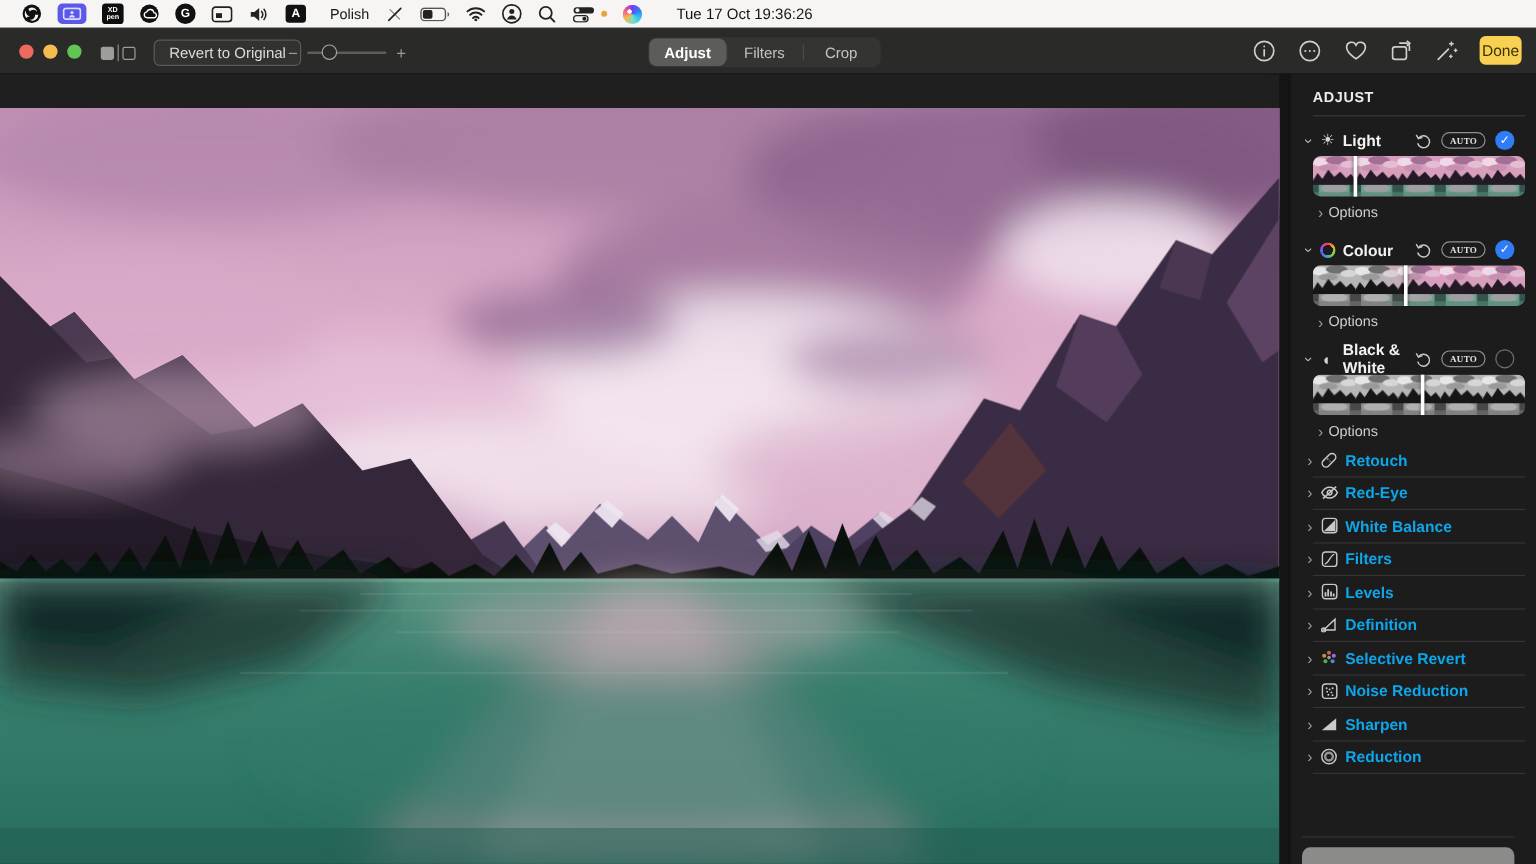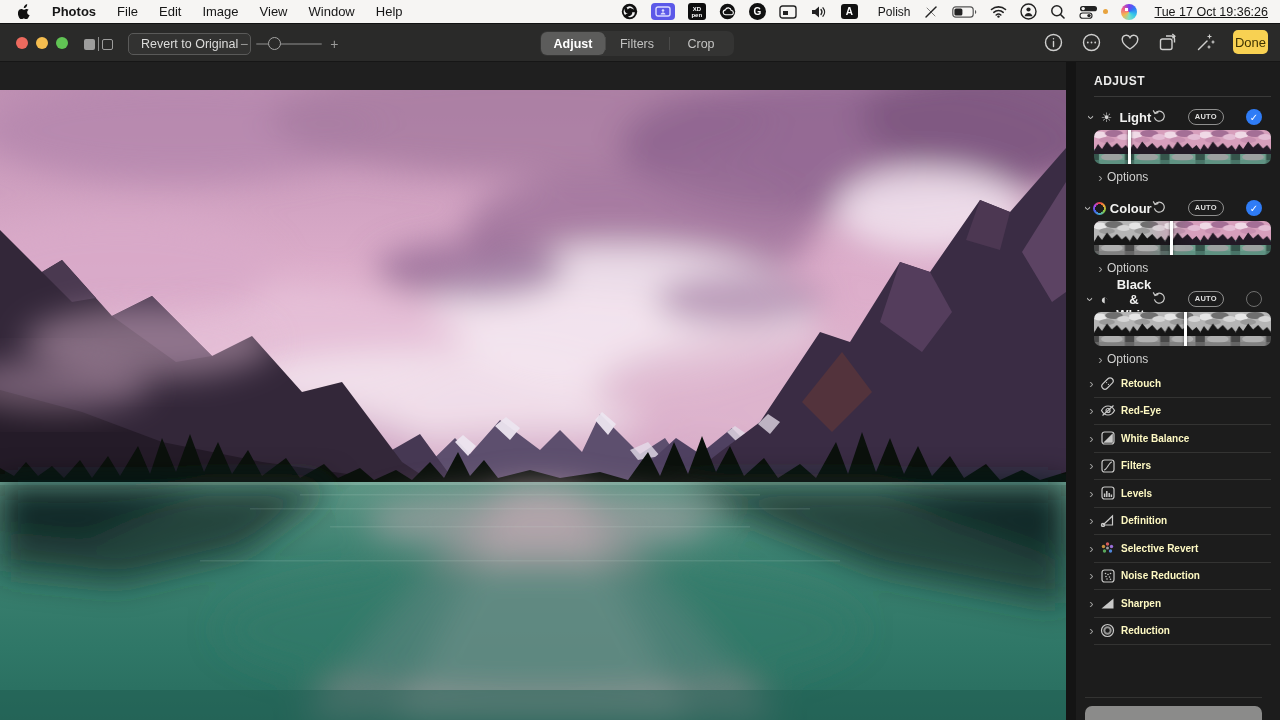--- a/index.html
+++ b/index.html
@@ -19,21 +19,21 @@
   .sq-badge { width:17px; height:15px; border-radius:3px; background:#111; color:#fff;
     display:inline-flex; align-items:center; justify-content:center; font-size:10px; font-weight:bold; }
   .xd-badge { width:18px; height:17px; border-radius:3px; background:#0d0d0d; color:#fff;
     display:inline-flex; flex-direction:column; align-items:center; justify-content:center;
     font-size:6px; font-weight:bold; line-height:6px; }
   .circle-badge { width:17px; height:17px; border-radius:50%; background:#101010; color:#fff;
     display:inline-flex; align-items:center; justify-content:center; font-size:10px; font-weight:bold; }
   .share-badge { width:24px; height:17px; border-radius:4px; background:#5c59e8;
     display:inline-flex; align-items:center; justify-content:center; }
   .lang-label { font-size:12px; margin-left:20px; }
-  .clock { font-size:12.5px; margin-left:4px; white-space:nowrap;text-decoration:underline; }
+  .clock { font-size:12.5px; margin-left:16px; white-space:nowrap; }
   .nub-dot { width:5px; height:5px; border-radius:50%; background:#e8a33d; margin-left:-8px; }
   .siri-orb { width:16px; height:16px; border-radius:50%;
     background:radial-gradient(circle at 35% 35%, #fff 0 12%, transparent 13%),
       conic-gradient(#7a3cf0,#2f7cf6,#35c8e8,#7ae0c3,#f2b84d,#f25c8a,#7a3cf0); }
 
   
   .window { position:absolute; top:24px; left:0; width:1056px; height:696px; background:#1e1e1e; }
   .toolbar { position:absolute; top:0; left:0; width:1280px; height:38px; background:#2a2a29;
     border-bottom:1px solid #161616; }
   .traffic { position:absolute; left:16px; top:13px; display:flex; gap:8px; }
@@ -74,65 +74,51 @@
   .sb-inner { width:186px; }
   .adjust-header { font-size:12px; font-weight:bold; letter-spacing:.5px; color:#ececeb; padding-left:9px; }
   .sb-div { height:1px; background:#3a3a39; margin:8px 0 0 9px; width:177px; }
   .strip-head { display:flex; align-items:center; height:26px; margin-top:7px; }
   .chev-d { color:#b9b9b8; font-size:13px; width:13px; transform:rotate(90deg); display:inline-block; text-align:center; }
   .chev-r { color:#9c9c9b; font-size:13px; width:13px; display:inline-block; text-align:center; }
   .strip-ico { width:17px; display:inline-flex; justify-content:center; margin-right:4px; color:#d5d5d4; font-size:13px; }
   .colour-wheel { width:13px; height:13px; border-radius:50%;
     background:radial-gradient(circle, #1c1c1c 0 4.2px, transparent 4.3px),
       conic-gradient(#e44,#ea3,#8c4,#4ac,#46e,#a4e,#e44); }
-  .strip-title { font-size:13px; font-weight:bold; color:#f2f2f1; flex:1;text-align:center; }
-  .head-right { display:flex; gap:22px; padding-right:9px; }
+  .strip-title { font-size:13px; font-weight:bold; color:#f2f2f1; flex:1; }
+  .head-right { display:flex; align-items:center; gap:8px; padding-right:9px;font-family:Liberation Serif, serif; }
   .auto-pill { border:1px solid #8f8f8e; border-radius:8px; font-size:7.5px; font-weight:bold;
     color:#e0e0df; padding:1.5px 6px; letter-spacing:.3px; }
   .check-c { width:16px; height:16px; border-radius:50%; display:flex; align-items:center;
     justify-content:center; font-size:10px; }
   .check-c.on { background:#2f7cf6; color:#fff; }
   .check-c.off { border:1.5px solid #6f6f6e; color:transparent; }
   .strip-wrap { position:relative; width:177px; height:34px; margin-left:9px; border-radius:7px; overflow:hidden; }
   .strip { width:100%; height:100%; display:block; }
   .strip-line { position:absolute; top:0; width:3px; height:34px; background:#fff;
     box-shadow:0 0 3px rgba(0,0,0,.6); }
   .options-row { display:flex; align-items:center; height:22px; margin:2px 0 0 9px;
     color:#cfcfce; font-size:12px; }
   .tool-row { display:flex; align-items:center; height:26.5px; }
   .tool-ico { width:19px; display:inline-flex; justify-content:center; margin-right:4px;
     color:#c9c9c8; font-size:13px; }
-  .tool-label { font-size:10px; font-weight:bold; color:#fef9c3;text-align:right; }
+  .tool-label { font-size:13px; font-weight:bold; color:#0ea5e9;text-align:right; }
   .row-div { height:1px; background:#333332; margin-left:9px; width:177px; }
   .bottom-area { position:absolute; bottom:0; left:9px; width:186px; }
   .bottom-btn { width:177px; height:14px; border-radius:7px 7px 0 0; background:#8b8b8a; margin-top:8px; }
 
   svg.lineart { stroke:#c9c9c8; fill:none; stroke-width:1.2; }
   svg.tb-line { stroke:#cfcfce; fill:none; stroke-width:1.4; }
 </style>
 </head>
 <body>
 
 <div class="screen">
 
   <div class="menubar">
-    <div class="mb-left">
-      <span class="mb-ico">
-        <svg width="13" height="15" viewBox="0 0 13 15">
-            <path fill="#111" d="M9.2 0.3c.1 1-.3 1.9-.9 2.6-.6.7-1.6 1.2-2.5 1.1-.1-.9.4-1.9 1-2.5C7.4.8 8.4.3 9.2.3zM11.6 11.3c-.5 1.1-.7 1.5-1.3 2.4-.9 1.3-2.1 2.3-3.2 1.4-.9-.7-1.8-.7-2.7 0-1.1.8-2.3-.1-3.2-1.4C-.7 11 -.4 6.9 1.6 5.5c1-.7 2.3-.7 3.2-.1.7.5 1.6.5 2.4 0 1-.6 2.4-.6 3.4.3-.9.6-1.5 1.6-1.4 2.8.1 1.4.9 2.3 2.4 2.8z"></path>
-          </svg>
-      </span>
-      <span class="app-name">Photos</span>
-      <span class="mb-item">File</span>
-      <span class="mb-item">Edit</span>
-      <span class="mb-item">Image</span>
-      <span class="mb-item">View</span>
-      <span class="mb-item">Window</span>
-      <span class="mb-item">Help</span>
-    </div>
     <div class="mb-right">
       <span class="mb-ico">
         <svg width="17" height="17" viewBox="0 0 17 17">
             <circle cx="8.5" cy="8.5" r="7.7" fill="#101010"></circle>
             <path d="M5.5 4.5a4.5 4.5 0 0 1 7.4 2.2 4 4 0 0 0-6.2-.2 3.8 3.8 0 0 0-1.2-2zM4 11.9a4.5 4.5 0 0 1-.2-6.3 4 4 0 0 0 3.3 5.2 3.8 3.8 0 0 0-3.1 1.1zM13.8 9.2a4.5 4.5 0 0 1-7 4.2 4 4 0 0 0 4.5-4.3 3.8 3.8 0 0 0 2.5.1z" fill="#f2f2f2"></path>
           </svg>
       </span>
       <span class="share-badge">
         <svg width="16" height="12" viewBox="0 0 16 12">
             <rect x="1" y="1" width="14" height="9" rx="2" fill="none" stroke="#dcdcff" stroke-width="1.4"></rect>

